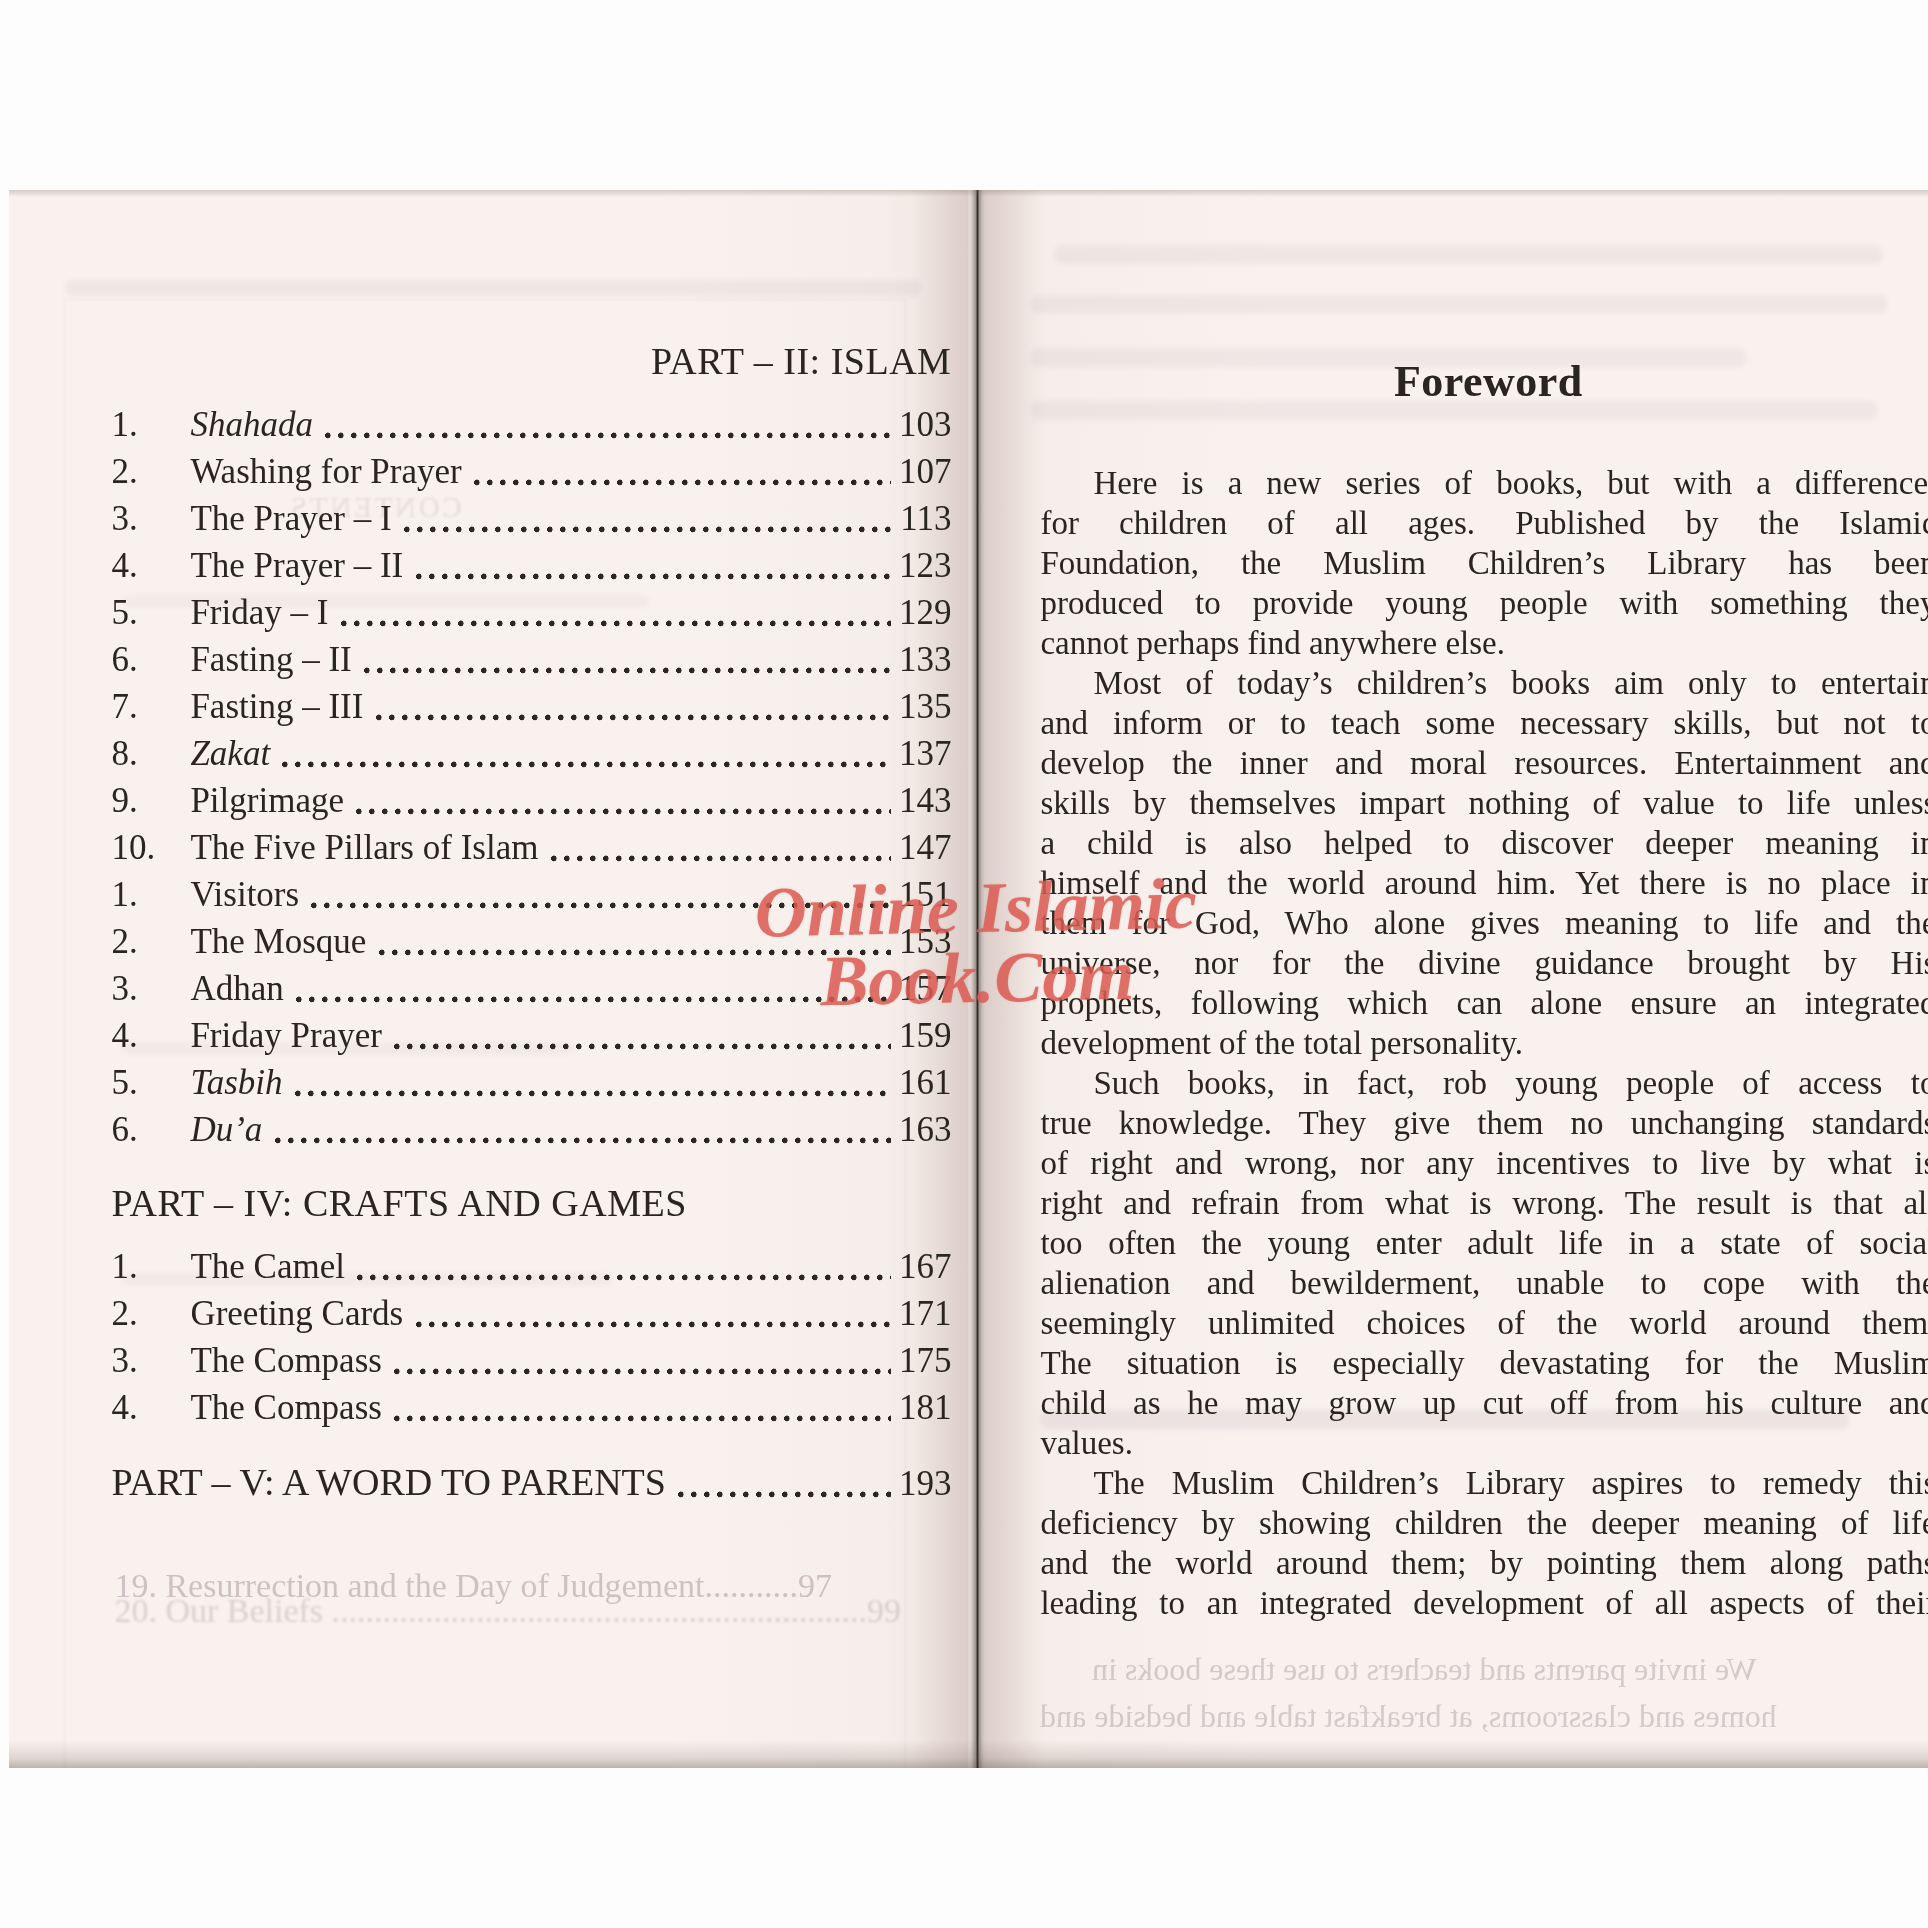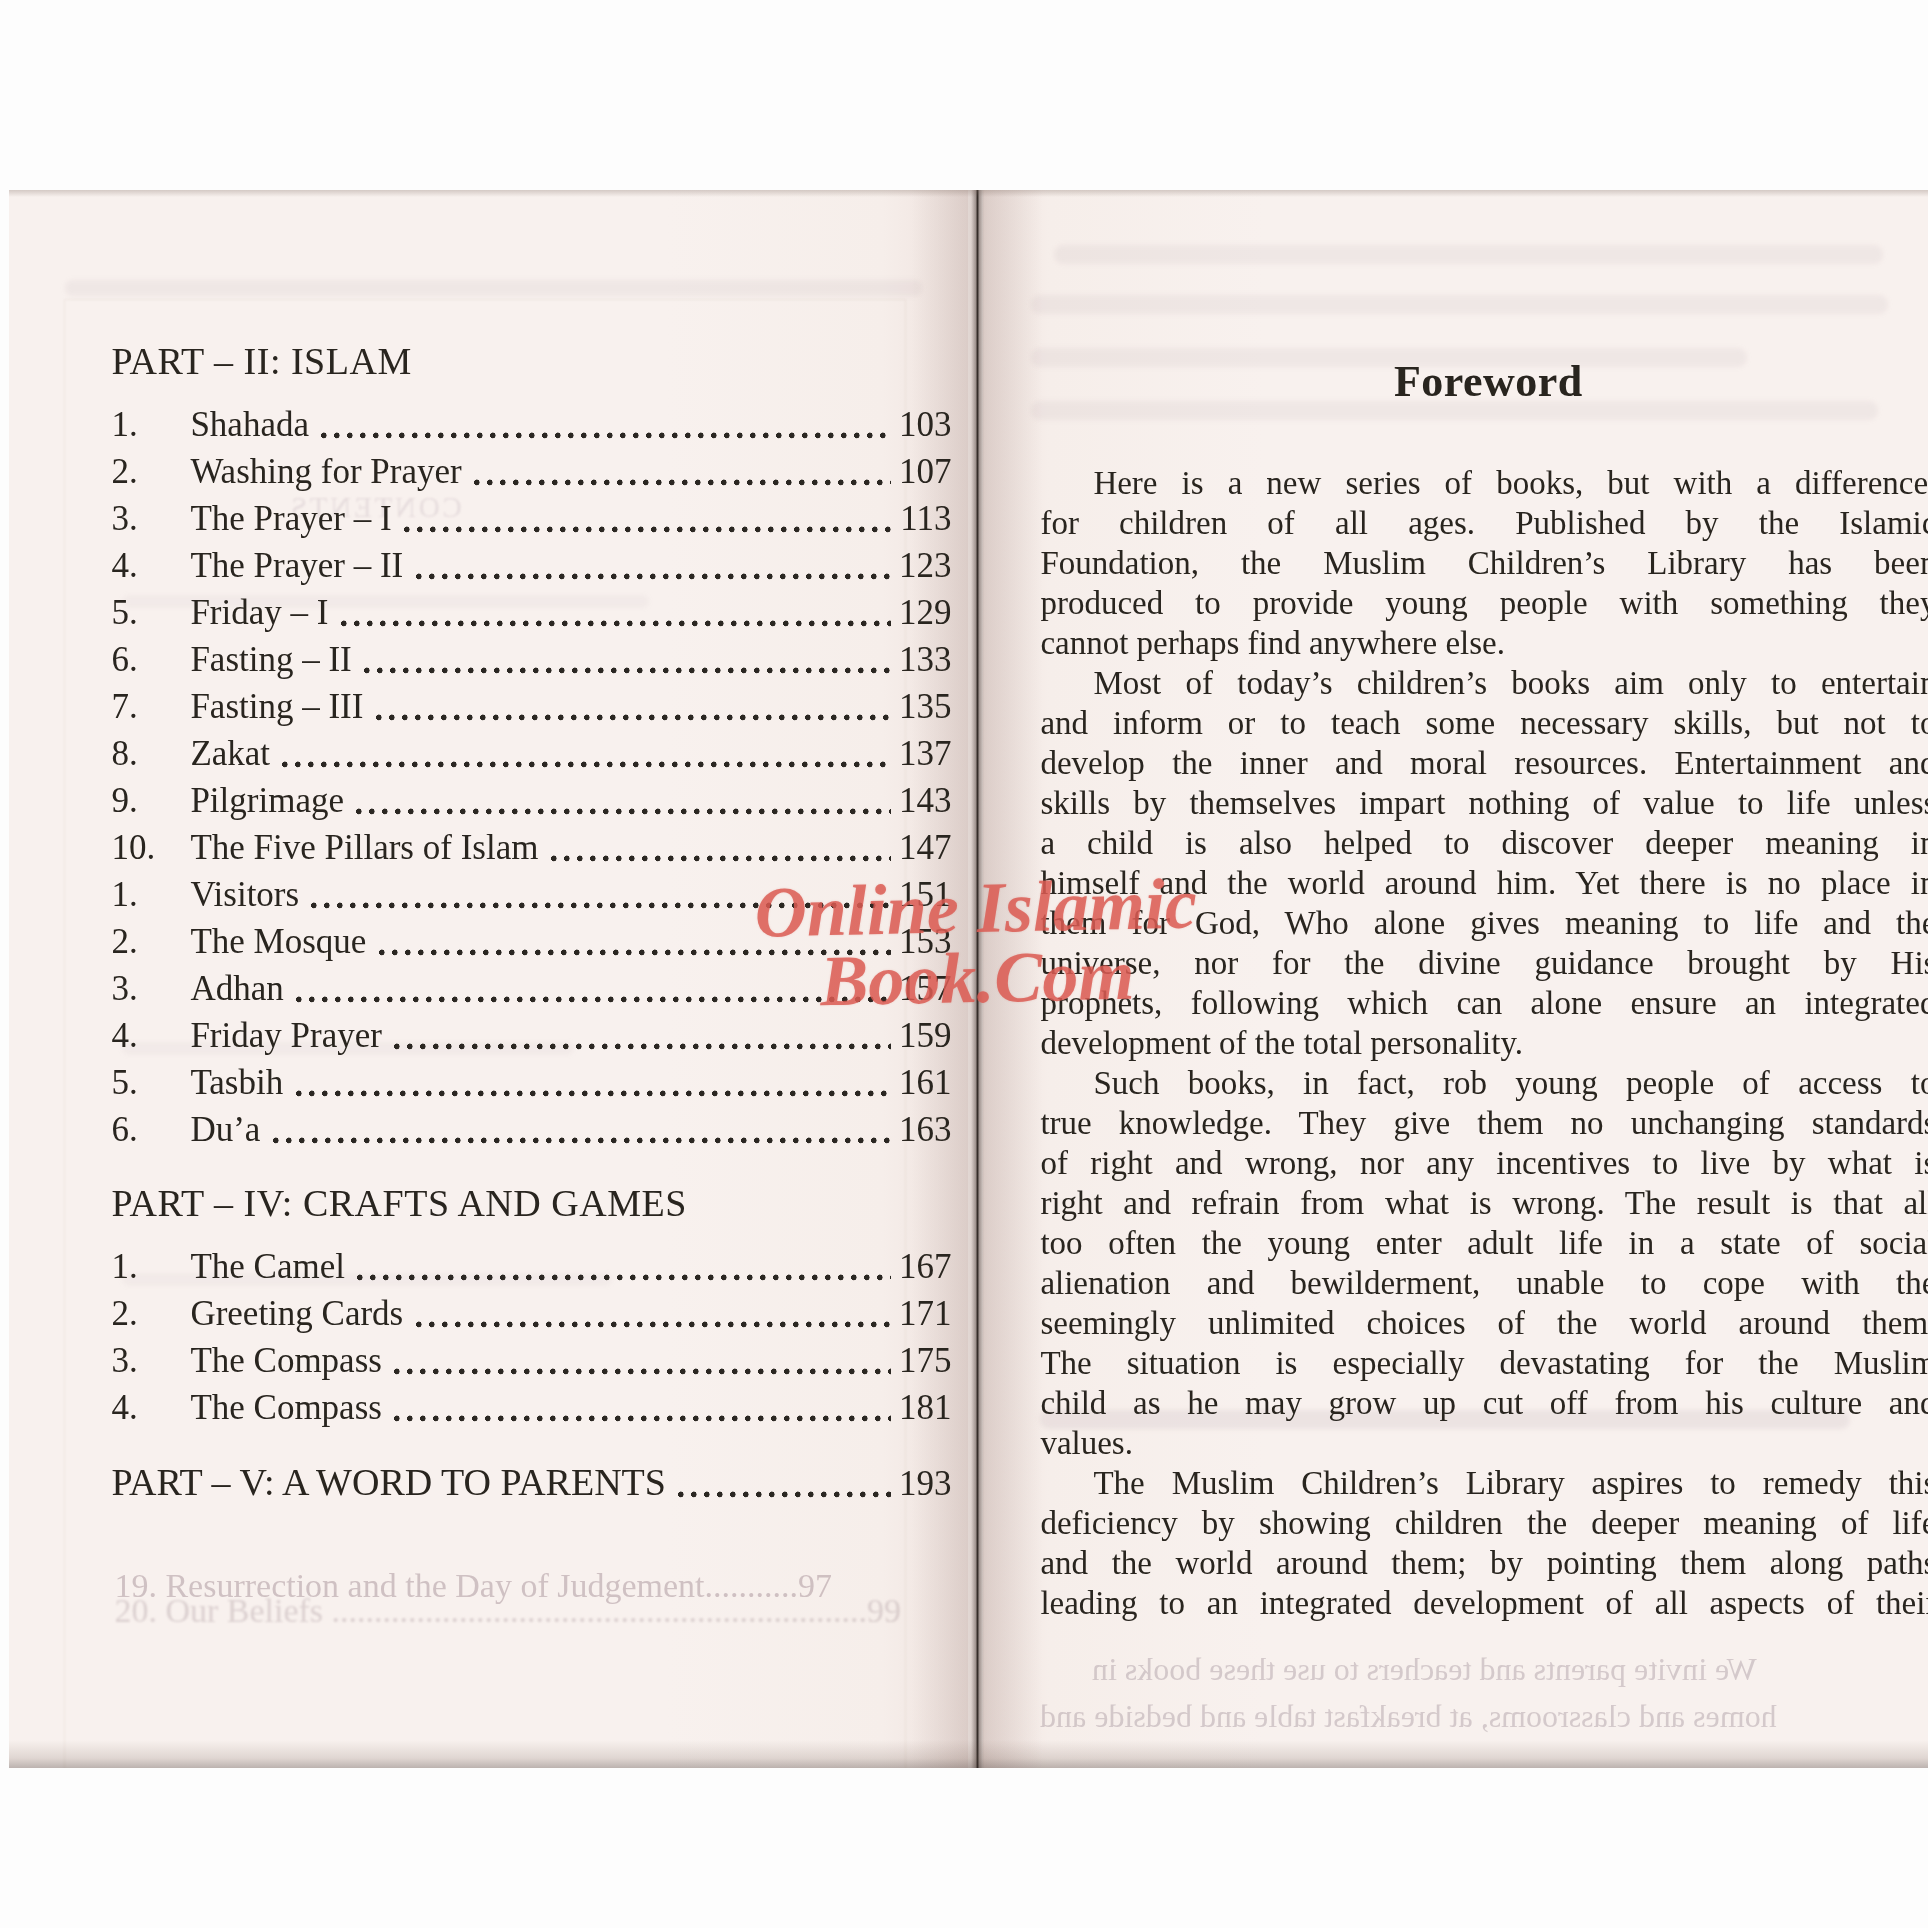--- a/index.html
+++ b/index.html
@@ -30,25 +30,25 @@
     background:linear-gradient(90deg,rgba(55,42,38,0) 0%,rgba(55,42,38,.35) 35%,#352d29 50%,rgba(55,42,38,.35) 65%,rgba(55,42,38,0) 100%);
   }
   .top-edge{position:absolute;left:0;top:0;width:100%;height:6.6px;
     background:linear-gradient(180deg,rgba(120,100,90,.28),rgba(120,100,90,0));}
   .bottom-edge{position:absolute;left:0;bottom:0;width:100%;height:28px;
     background:linear-gradient(180deg,rgba(0,0,0,0) 0%,rgba(95,72,62,.16) 65%,rgba(62,47,42,.32) 100%);}
 
   
   .toc{position:absolute;left:102px;top:149px;width:840px;color:#29251f;}
   .toc .h{font-size:38px;line-height:45px;letter-spacing:0.5px;margin:28px 0 17px 0;white-space:nowrap;}
-  .toc .h:first-child{margin-top:0;}
+  .toc .h:first-child{margin-top:0;text-align:right;}
   .row{display:flex;align-items:baseline;font-size:35px;line-height:47px;white-space:nowrap;}
   .row .no{min-width:79px;}
   .row .lab{padding-right:7.5px;}
-  .row .it{}
+  .row .it{font-style:italic;}
   .dots{
     flex:1;height:8.5px;align-self:flex-end;margin:0 5.6px 8.5px 3.8px;
     background-image:radial-gradient(circle at 3.8px 4.2px,#2b2722 2.5px,rgba(0,0,0,0) 3px);
     background-size:13px 8.5px;background-repeat:repeat-x;
   }
   .row .pg{margin-left:1.9px;}
   .row-part{margin-top:28px;text-align:center;}
   .row-part .lab{font-size:38px;}
 
   

